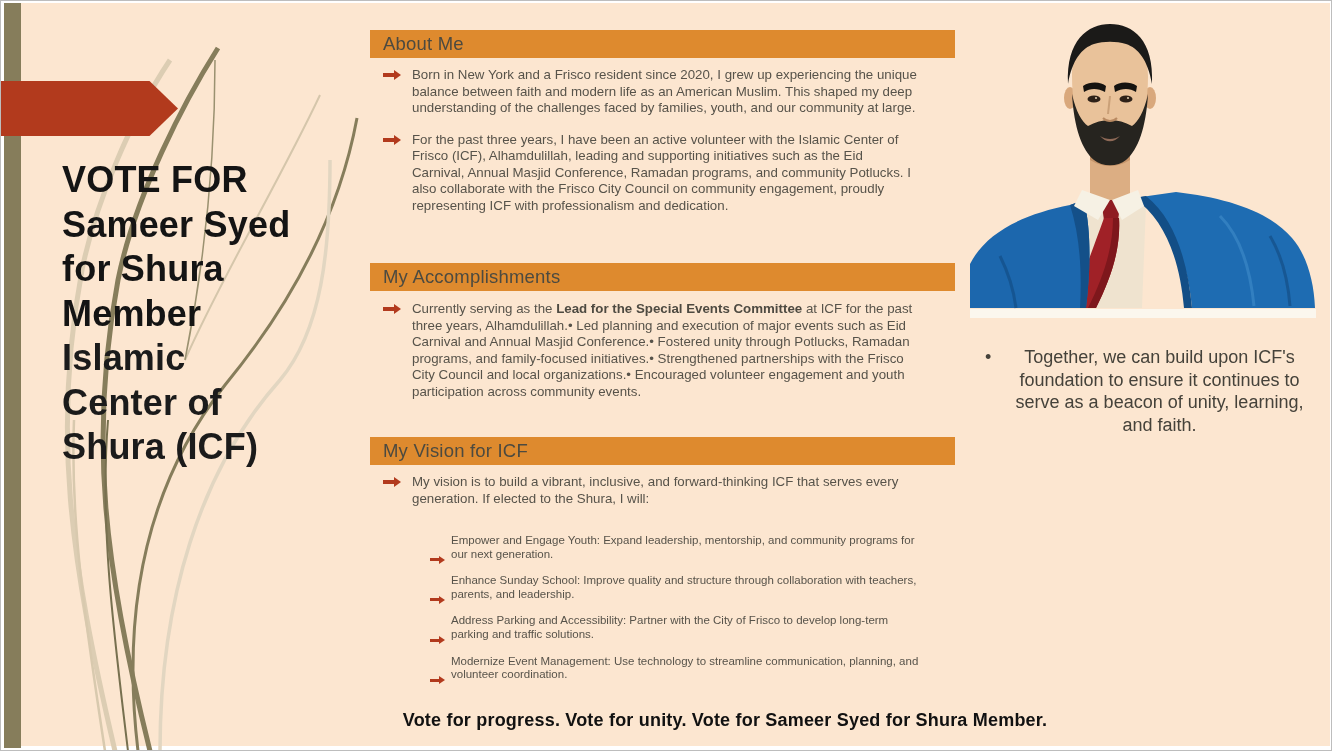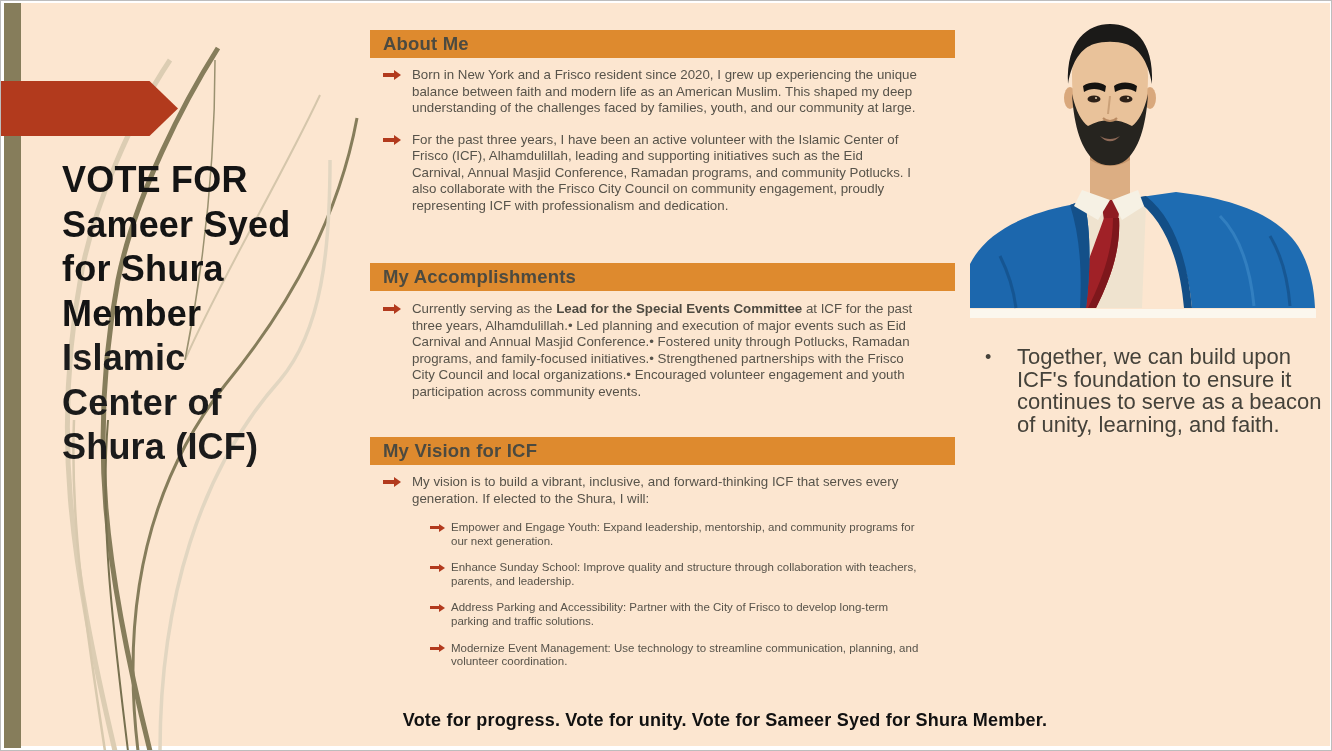--- a/index.html
+++ b/index.html
@@ -16,49 +16,49 @@
   }
   .grass{position:absolute;left:0;top:0;z-index:1;}
   
   .title-block{position:absolute;left:62px;top:158px;width:310px;z-index:5;color:#141414;}
   .title-line{font-size:36px;line-height:44.5px;font-weight:700;letter-spacing:.2px;}
   .title-line.regular{font-weight:700;color:#1b1b1b;}
   
   .mid{position:absolute;left:370px;top:0;width:585px;z-index:5;}
   .sec-header{
     position:absolute;left:0;width:585px;height:28px;background:#de8a2e;
-    color:#4c4a40;font-size:18.5px;font-weight:700;line-height:28px;padding-left:13px;
+    color:#4c4a40;font-size:18.5px;font-weight:400;line-height:28px;padding-left:13px;
     box-sizing:border-box;letter-spacing:.2px;
   }
   .bullets{position:absolute;left:0;width:585px;}
   .b-row{display:flex;align-items:flex-start;margin-bottom:15px;}
   .marker{flex:0 0 11px;width:11px;height:4px;background:#b23a1d;margin:6px 0 0 13px;position:relative;}
   .marker::after{
     content:"";position:absolute;left:11px;top:-3px;width:0;height:0;
     border-left:7px solid #b23a1d;border-top:5px solid transparent;border-bottom:5px solid transparent;
   }
   .b-text{margin-left:18px;width:505px;font-size:13.3px;line-height:16.5px;color:#57534a;}
   .b-text b{color:#4e4a41;text-align:right;}
-  .sub-row{display:flex;align-items:flex-start;margin-bottom:13px;}
+  .sub-row{display:flex;align-items:flex-end;margin-bottom:13px;margin-top:13px;}
   .sub-marker{flex:0 0 9px;width:9px;height:3px;background:#b23a1d;margin:5px 0 0 60px;position:relative;}
   .sub-marker::after{
     content:"";position:absolute;left:9px;top:-2.5px;width:0;height:0;
     border-left:6px solid #b23a1d;border-top:4px solid transparent;border-bottom:4px solid transparent;
   }
   .sub-text{margin-left:12px;width:468px;font-size:11.5px;line-height:13.6px;color:#57534a;}
   
   .tagline{
     position:absolute;left:355px;top:710px;width:740px;z-index:6;text-align:center;
     font-size:18px;font-weight:700;color:#111111;letter-spacing:.2px;
   }
   
   .photo-wrap{position:absolute;left:970px;top:6px;width:346px;height:312px;z-index:4;}
   .quote-row{position:absolute;left:985px;top:346px;width:340px;display:flex;z-index:5;}
   .quote-dot{flex:0 0 14px;font-size:18px;line-height:22.5px;color:#45423a;}
-  .quote-text{margin-left:18px;width:305px;font-size:22px;line-height:22.5px;color:#45423a;}
+  .quote-text{margin-left:8px;width:305px;font-size:18px;line-height:22.5px;color:#45423a;text-align:center;}
 </style>
 </head>
 <body>
 
 <div class="slide">
   <div class="paper"></div>
 
   <svg class="grass" width="520" height="751" viewBox="0 0 520 751">
     <path d="M115,751 C70,560 52,430 82,270 C95,205 130,120 170,60" fill="none" stroke="#dccdb3" stroke-width="5"></path>
     <path d="M105,751 C85,620 70,520 74,420" fill="none" stroke="#d8c9ae" stroke-width="2.5"></path>

